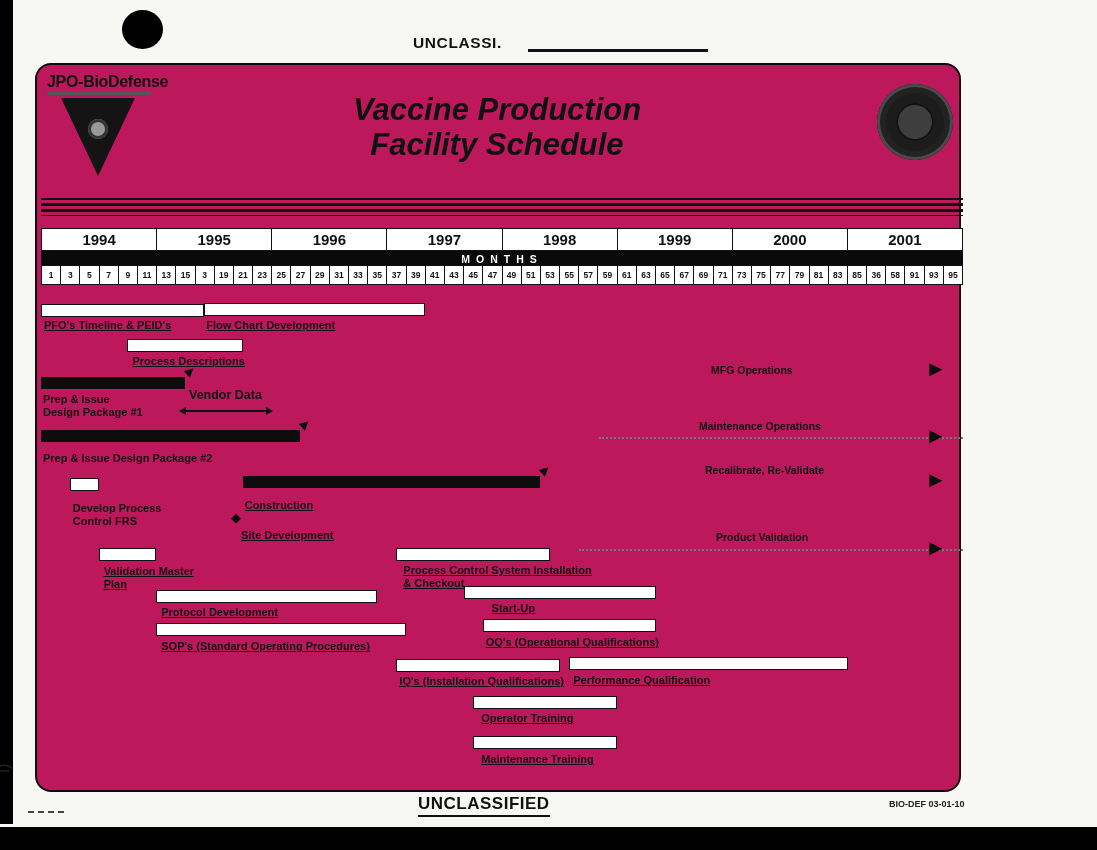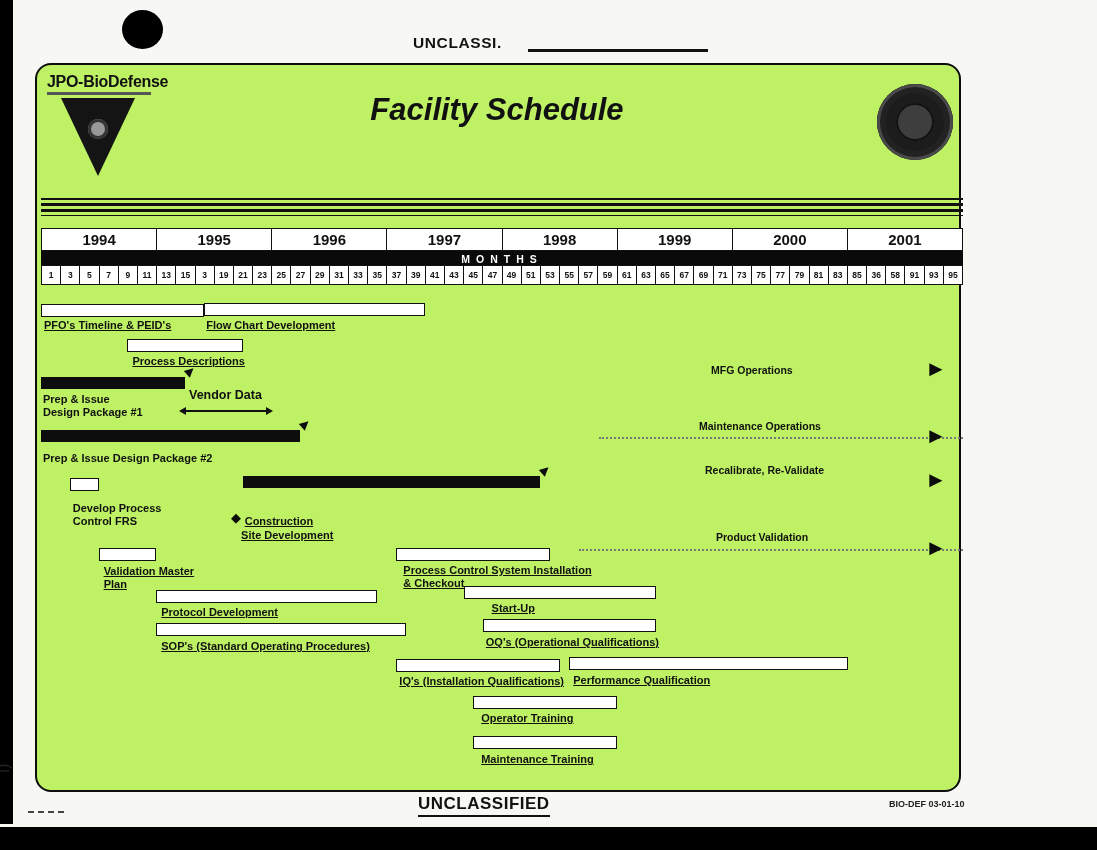--- a/index.html
+++ b/index.html
@@ -13,21 +13,21 @@
   .handwriting { position:absolute; left:0px; top:758px; font-size:17px; font-style:italic; color:#222; transform:rotate(78deg); }
   .dash-marks { position:absolute; left:28px; top:811px; width:36px; border-top:2px dashed #444; }
 
   
   .top-banner { position:absolute; left:413px; top:34px; font-size:15.5px; font-weight:bold; letter-spacing:0.6px; }
   .top-banner-line { position:absolute; left:528px; top:49px; width:180px; height:2.5px; background:#111; }
   .bottom-banner { position:absolute; left:418px; top:794px; font-size:17px; font-weight:bold; letter-spacing:0.5px; border-bottom:2px solid #111; padding-bottom:1px; }
   .doc-ref { position:absolute; left:889px; top:799px; font-size:9px; font-weight:bold; color:#222; }
 
   
-  .slide { position:absolute; left:35px; top:63px; width:926px; height:729px; background:#bef264; border:2.5px solid #0d0d0d; border-radius:16px; }
+  .slide { position:absolute; left:35px; top:63px; width:926px; height:729px; background:#be185d; border:2.5px solid #0d0d0d; border-radius:16px; }
 
   .logo { position:absolute; left:10px; top:8px; width:140px; }
   .logo-text { font-size:16px; font-weight:bold; letter-spacing:-0.3px; white-space:nowrap; }
   .logo-sub { width:104px; height:3px; background:#555; margin-top:1px; }
   .logo-tri { margin:3px 0 0 14px; width:0; height:0; border-left:37px solid transparent; border-right:37px solid transparent; border-top:78px solid #141414; }
   .logo-emblem { position:absolute; left:41px; top:46px; width:20px; height:20px; border-radius:50%; background:#999; box-shadow:inset 0 0 0 3px #333; }
 
   .title-block { position:absolute; left:160px; top:28px; width:600px; text-align:center; }
   .title-line { font-size:31px; font-weight:bold; font-style:italic; line-height:1.12; }
 
@@ -80,20 +80,21 @@
 
   <div class="slide">
     <div class="logo">
       <div class="logo-text">JPO-BioDefense</div>
       <div class="logo-sub"></div>
       <div class="logo-tri"></div>
       <div class="logo-emblem"></div>
     </div>
 
     <div class="title-block">
+      <div class="title-line">Vaccine Production</div>
       <div class="title-line">Facility Schedule</div>
     </div>
 
     <div class="seal">
       <div class="seal-inner"></div>
     </div>
 
     <div class="dividers">
       <div class="dl t1"></div>
       <div class="dl t2"></div>
@@ -176,21 +177,21 @@
         <div class="task-label" style="left: 2px; top: 110px;">Prep &amp; Issue
 Design Package #1</div>
         <div class="flag" style="left: 141.062px; top: 80px;">►</div>
         <div class="bar bar-filled" style="left: 0px; top: 147px; width: 259.312px;"></div>
         <div class="task-label" style="left: 2px; top: 169px;">Prep &amp; Issue Design Package #2</div>
         <div class="flag" style="left: 256.312px; top: 133px;">►</div>
         <div class="bar bar-open" style="left: 28.8125px; top: 195px; width: 28.8125px;"></div>
         <div class="task-label" style="left: 31.8125px; top: 219px;">Develop Process
 Control FRS</div>
         <div class="bar bar-filled" style="left: 201.688px; top: 193px; width: 297.729px;"></div>
-        <div class="task-label u" style="left: 203.688px; top: 232px;">Construction</div>
+        <div class="task-label u" style="left: 203.688px; top: 216px;">Construction</div>
         <div class="flag" style="left: 496.417px; top: 179px;">►</div>
         <div class="bar bar-open" style="left: 57.625px; top: 265px; width: 57.625px;"></div>
         <div class="task-label u" style="left: 62.625px; top: 282px;">Validation Master
 Plan</div>
         <div class="bar bar-open" style="left: 355.354px; top: 265px; width: 153.667px;"></div>
         <div class="task-label u" style="left: 362.354px; top: 281px;">Process Control System Installation
 &amp; Checkout</div>
         <div class="bar bar-open" style="left: 115.25px; top: 307px; width: 220.896px;"></div>
         <div class="task-label u" style="left: 120.25px; top: 323px;">Protocol Development</div>
         <div class="bar bar-open" style="left: 422.583px; top: 303px; width: 192.083px;"></div>

